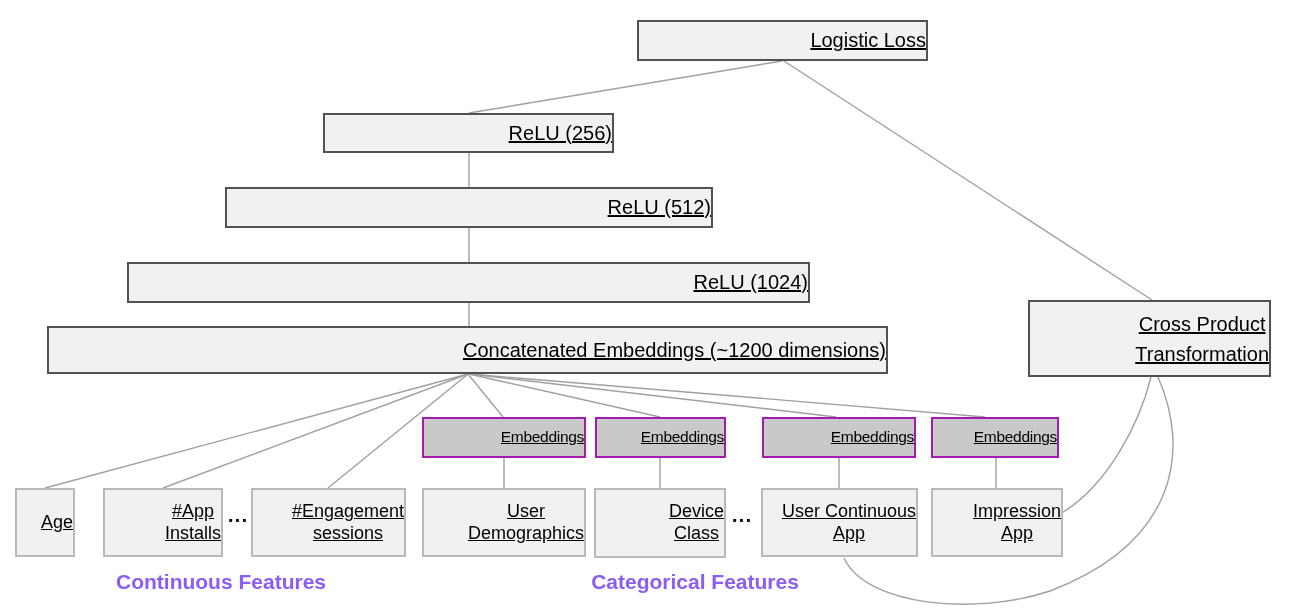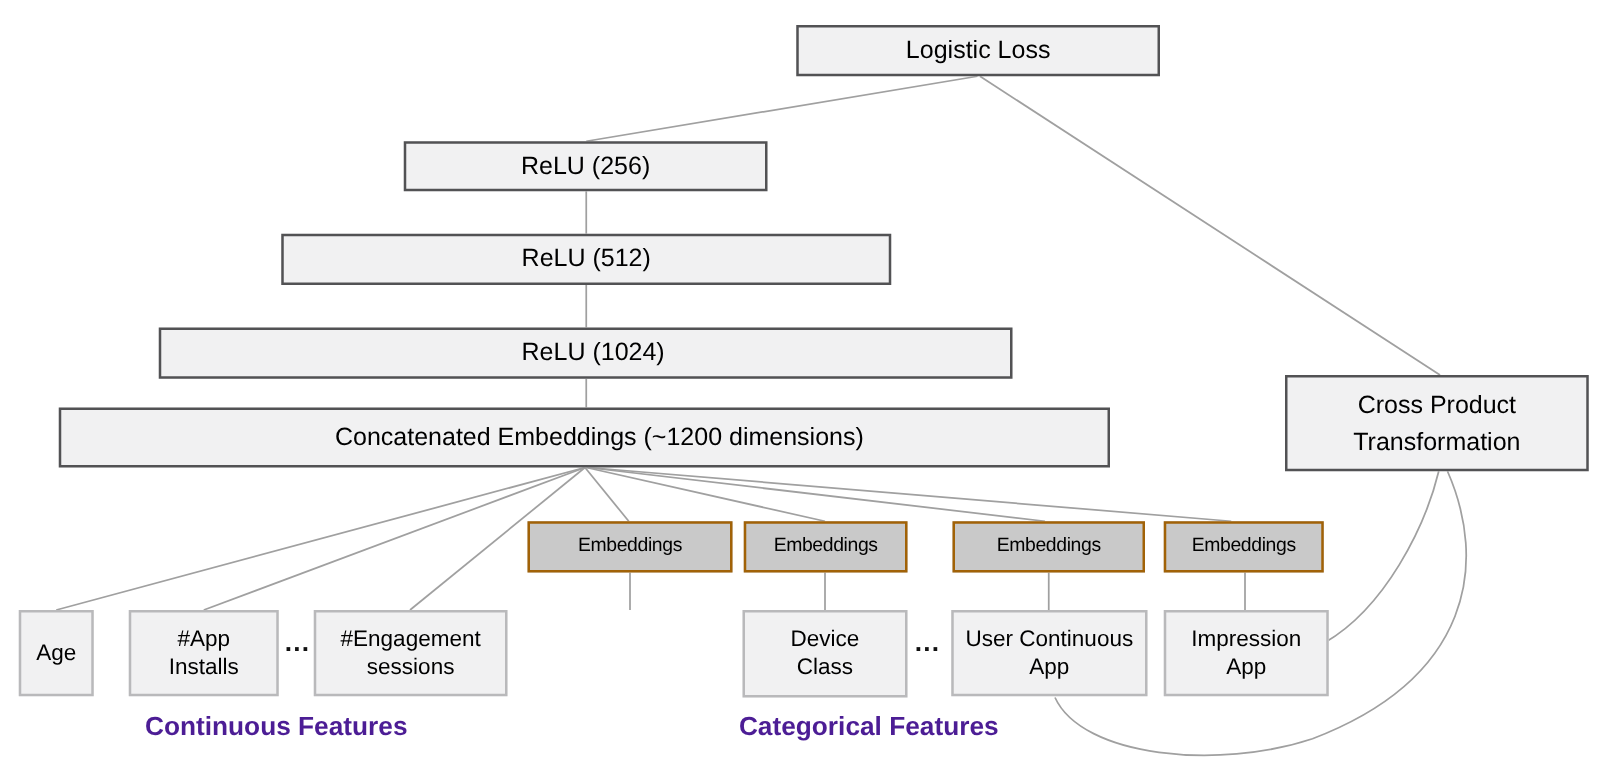--- a/index.html
+++ b/index.html
@@ -20,56 +20,57 @@
   svg.wires path, svg.wires line {
     stroke: #a0a0a0;
     stroke-width: 1.4;
     fill: none;
   }
   .box {
     position: absolute;
     box-sizing: border-box;
     display: flex;
     align-items: center;
-    justify-content: center;
+    justify-content: flex-end;
     text-align: center;
     background: #f1f1f2;
     border: 2px solid #525254;
+    text-decoration: underline;
   }
   .box .lbl {
     white-space: pre-line;
     line-height: 1.22;
   }
   .deep { font-size: 20px; }
   .cpt  { font-size: 20px; }
   .cpt .lbl { line-height: 1.5; }
   .embedding {
     background: #c9c9c9;
-    border: 2px solid #a16207;
+    border: 2px solid #a21caf;
     font-size: 15.5px;
     letter-spacing: -0.3px;
   }
   .feature {
     border: 2px solid #b9b9bb;
     font-size: 18px;
   }
   .dots {
     position: absolute;
     font-size: 21px;
     font-weight: 700;
     letter-spacing: 1px;
     text-align: center;
     color: #111;
   }
   .section-label {
     position: absolute;
     font-size: 21px;
     font-weight: 700;
     text-align: center;
-    color: #4c1d95;
+    color: #8b5cf6;
   }
 </style>
 </head>
 <body>
 
 <div class="canvas">
 
   <svg class="wires" viewBox="0 0 1295 611">
     <line x1="782" y1="61" x2="469" y2="113"></line>
     <line x1="784" y1="61" x2="1152" y2="300"></line>
@@ -141,20 +142,24 @@
     <span class="lbl">Age</span>
   </div>
 
   <div class="dots" style="left:224px; top:503px; width:28px;">...</div>
 
   <div class="box feature" style="left:251px; top:488px; width:155px; height:69px;">
     <span class="lbl">#Engagement
 sessions</span>
   </div>
 
+  <div class="box feature" style="left:422px; top:488px; width:164px; height:69px;">
+    <span class="lbl">User
+Demographics</span>
+  </div>
 
   <div class="box feature" style="left:594px; top:488px; width:132px; height:70px;">
     <span class="lbl">Device
 Class</span>
   </div>
 
   <div class="dots" style="left:728px; top:503px; width:28px;">...</div>
 
   <div class="box feature" style="left:761px; top:488px; width:157px; height:69px;">
     <span class="lbl">User Continuous

